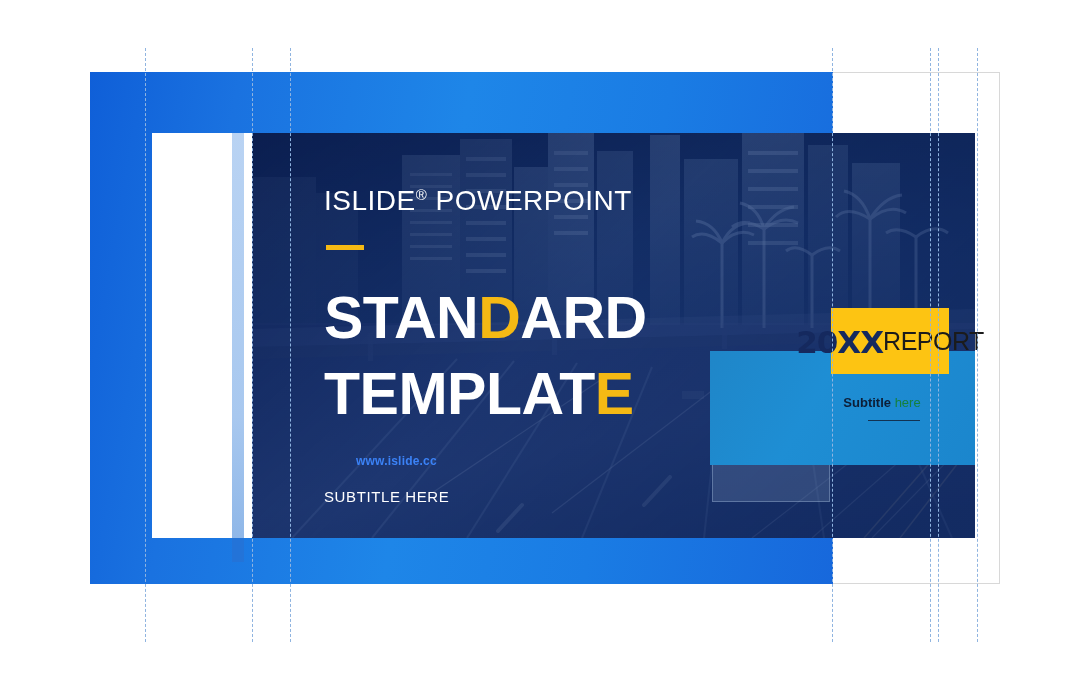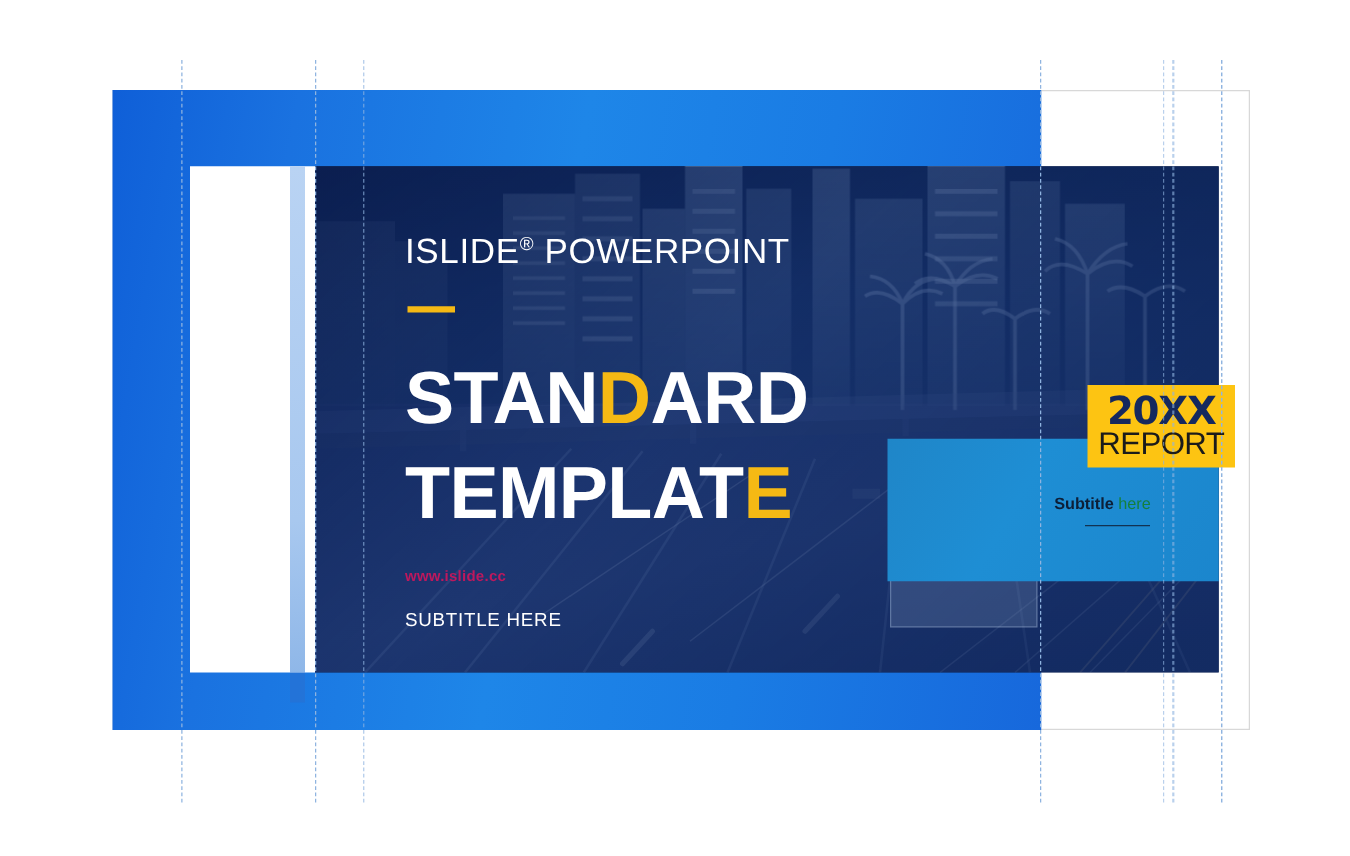--- a/index.html
+++ b/index.html
@@ -80,31 +80,31 @@
   .h-rule{
     width:38px;height:5px;background:#f5b914;margin:30px 0 8px 2px;
   }
   .h-main{
     font-size:59px;line-height:1.28;font-weight:700;letter-spacing:-0.5px;
     color:#ffffff;
     margin-top:31px;
   }
   .h-main .accent{color:#f5b914;}
   .h-url{
-    margin-top:22px;font-size:12px;font-weight:700;color:#be185d;letter-spacing:.2px;
+    margin-top:22px;font-size:12px;font-weight:700;color:#3b82f6;letter-spacing:.2px;margin-left:32px;
   }
   .h-sub{
     margin-top:20px;font-size:15px;color:#ffffff;letter-spacing:.6px;
   }
 
   
   .badge{
-    position:absolute;left:870px;top:308px;width:118px;height:66px;
+    position:absolute;left:831px;top:308px;width:118px;height:66px;
     background:#fdc412;
-    display:flex;flex-direction:column;align-items:center;justify-content:center;
+    display:flex;flex-direction:row;align-items:center;justify-content:center;
     line-height:1;
   }
   .badge-year{
     font-size:31px;font-weight:700;color:#15295e;letter-spacing:-1px;
     font-family:"DejaVu Sans", sans-serif;
     margin-bottom:-2px;
   }
   .badge-word{
     font-size:25px;font-weight:400;color:#1b1b1b;letter-spacing:-0.5px;
     font-family:"Liberation Sans", sans-serif;

